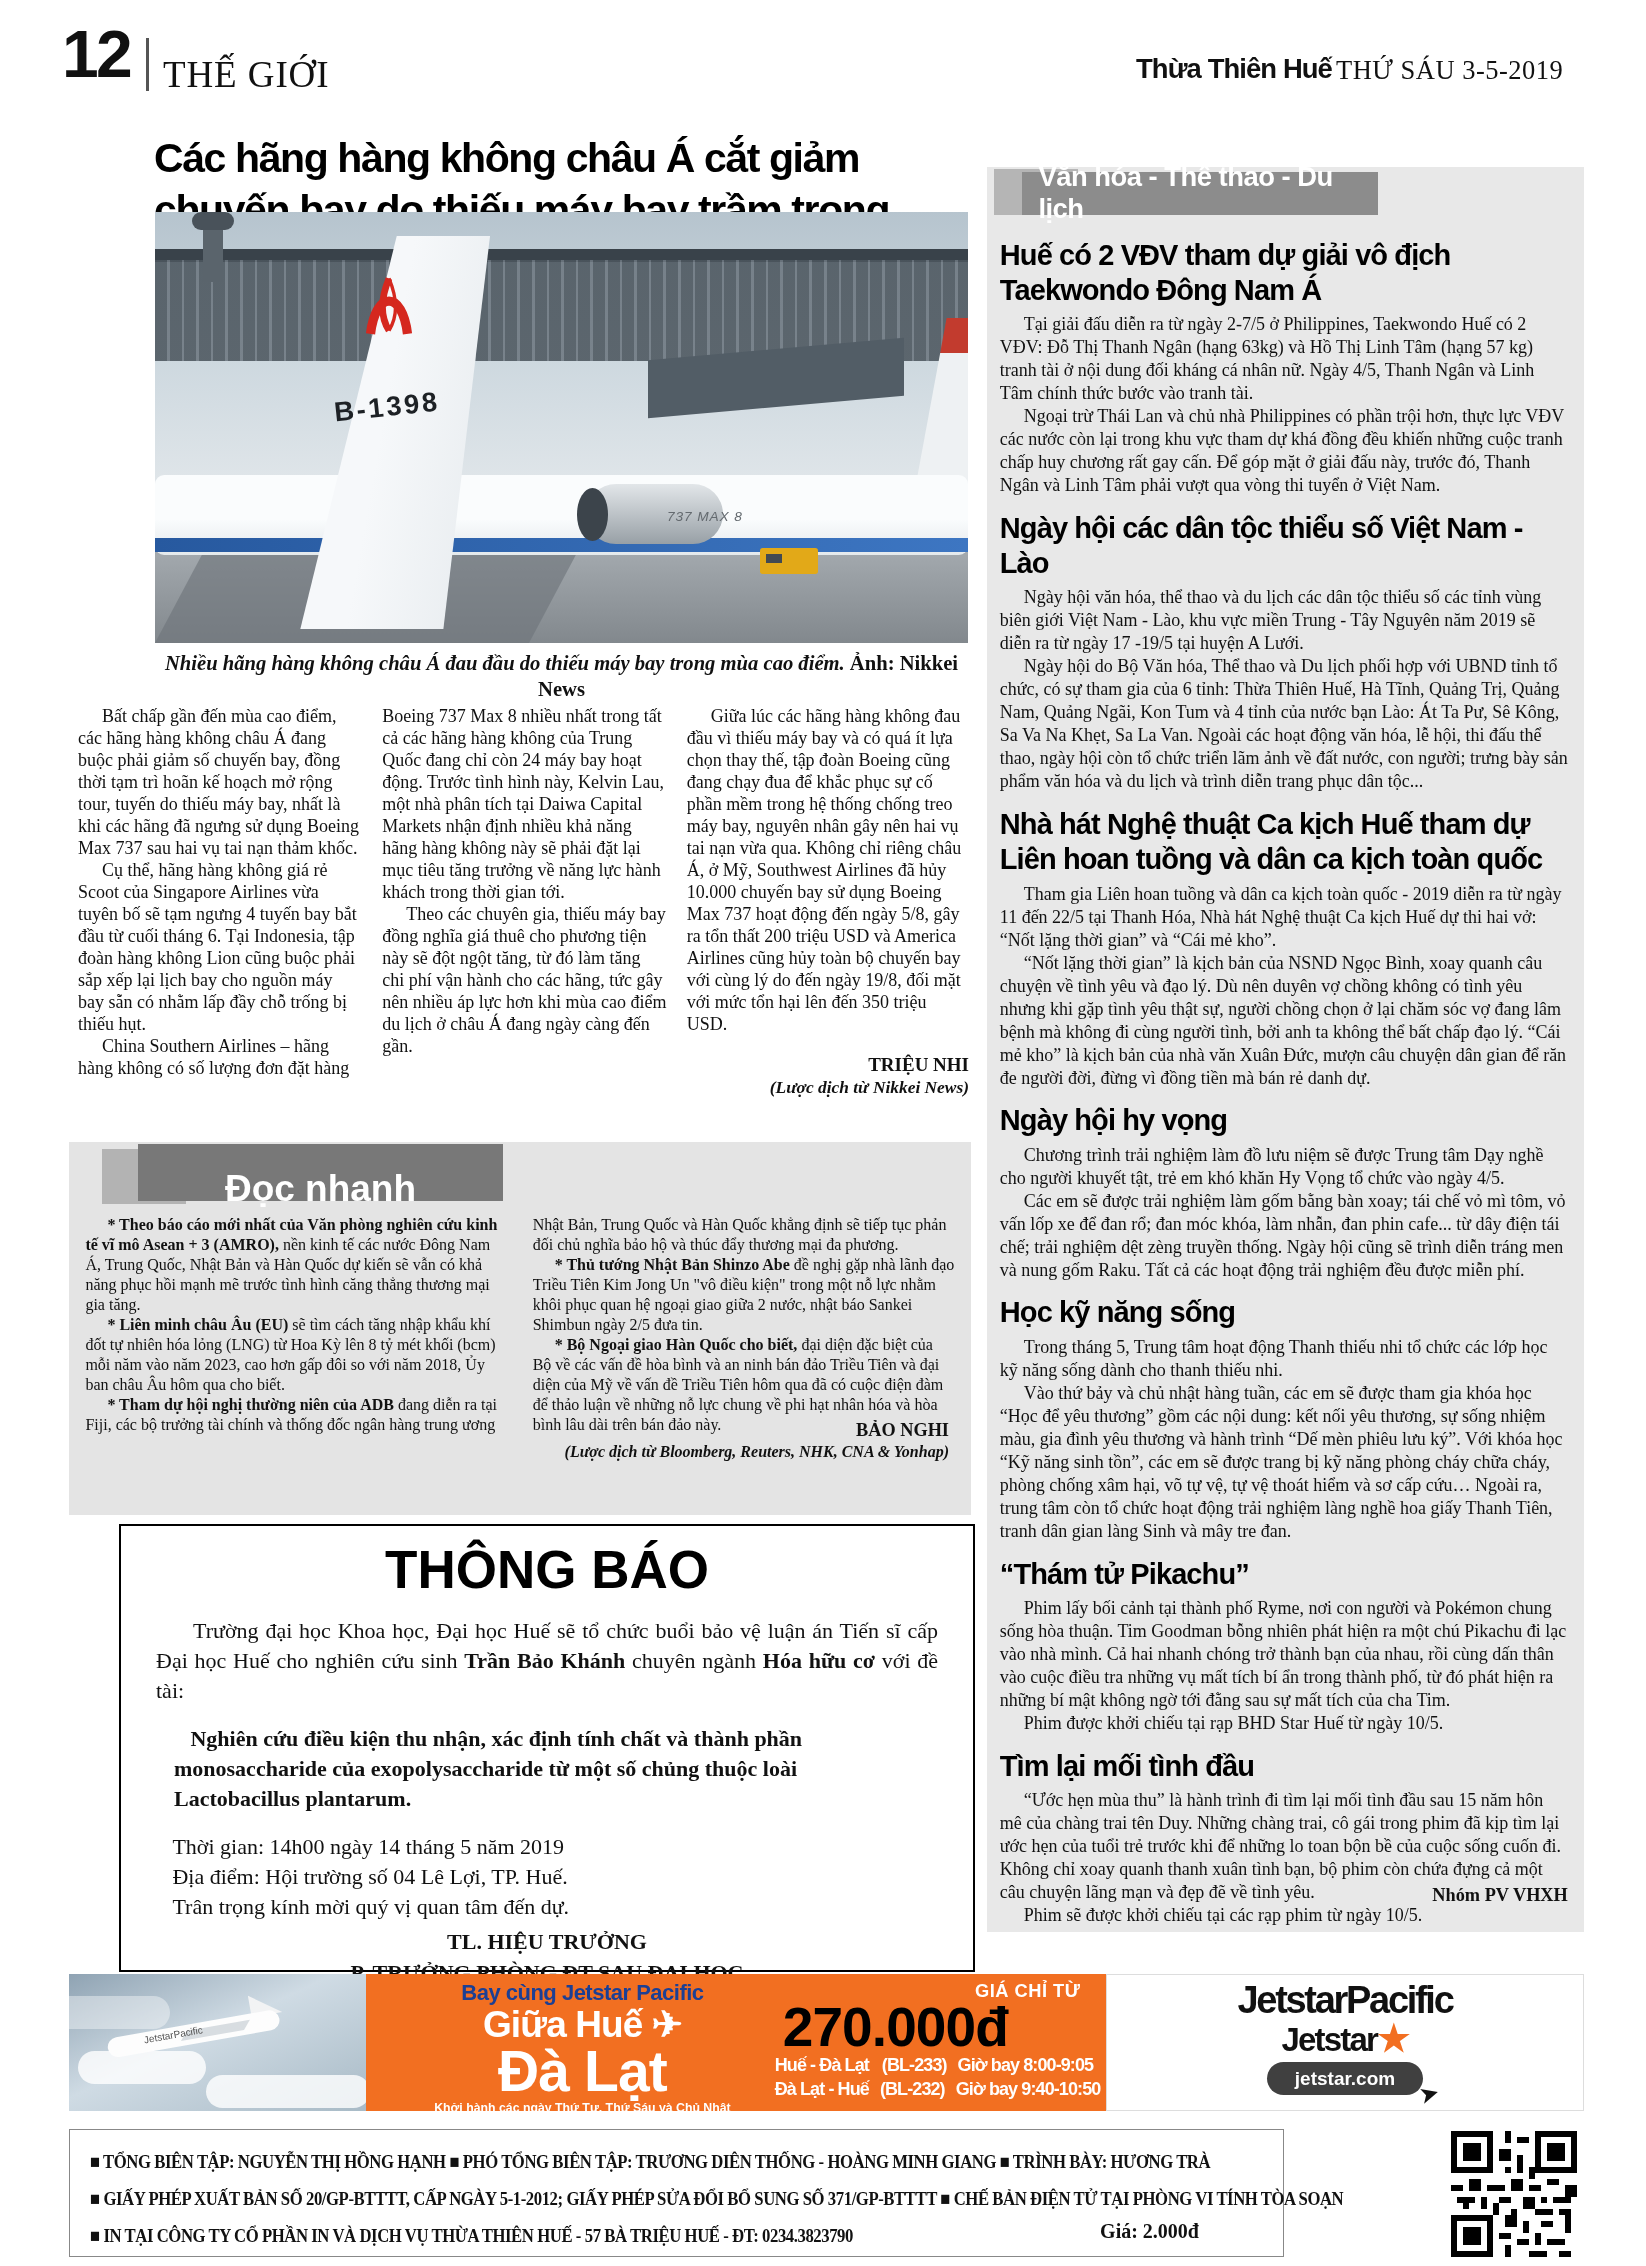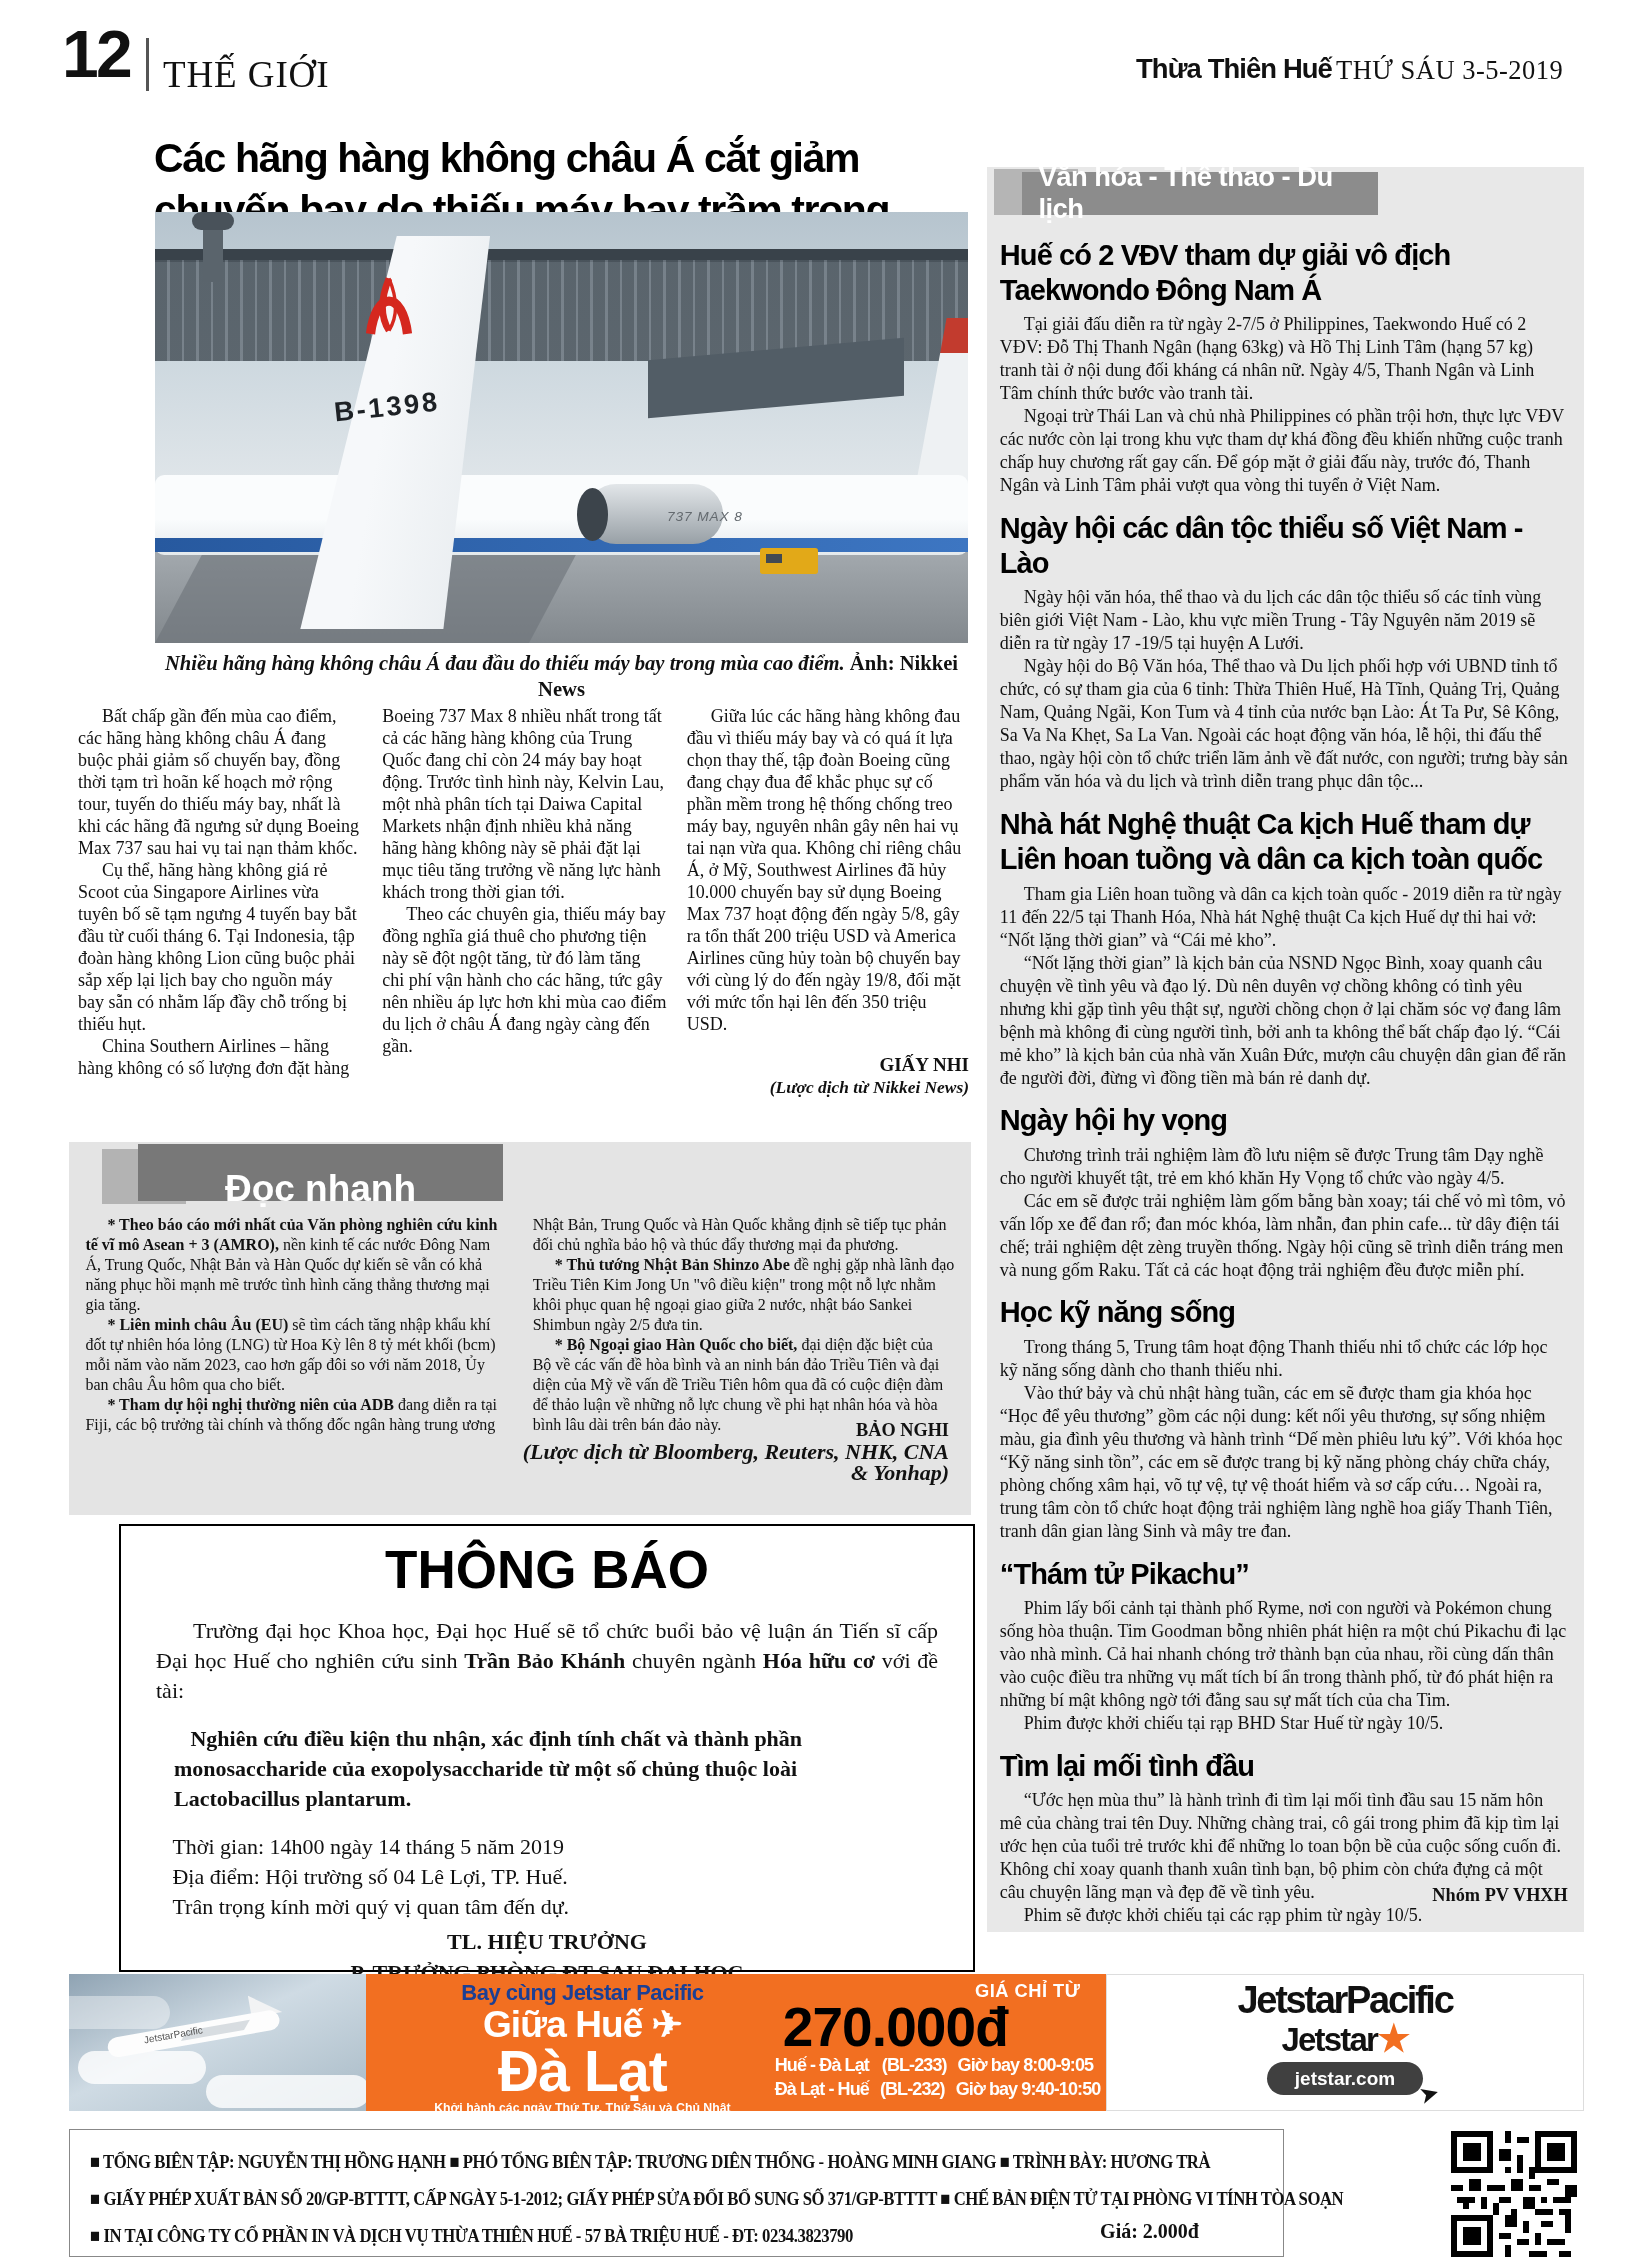--- a/index.html
+++ b/index.html
@@ -61,21 +61,21 @@
   .dn-box{left:69px;top:1142px;width:902px;height:373px;background:#e4e4e4;}
   .dn-sq{position:absolute;left:33px;top:7.3px;width:84px;height:55px;background:#b3b3b3;}
   .dn-bar{position:absolute;left:69px;top:1.8px;width:365px;height:57px;background:#787878;
           display:flex;align-items:center;justify-content:center;}
   .dn-bar span{color:#ffffff;font-size:37px;letter-spacing:0;margin-top:33px;}
   .dn-cols{position:absolute;left:16.4px;top:73px;width:869px;column-count:2;column-gap:25.6px;
            font-size:16px;line-height:20px;}
   .dn-cols .bpara{text-indent:22px;}
   .dn-byline{position:absolute;right:22px;top:278px;width:429px;text-align:right;background:transparent;}
   .dn-byline .by-name{font-size:18.3px;}
-  .dn-byline .by-src{font-size:22px;line-height:21px;font-family:Liberation Serif, serif;}
+  .dn-byline .by-src{font-size:16px;line-height:21px;font-family:Liberation Serif, serif;}
 
   
   .tb-box{left:119px;top:1524px;width:856px;height:448px;border:2.7px solid #000;background:#fff;box-sizing:border-box;
           padding:9.1px 35px 0 35px;}
   .tb-title{text-align:center;font-size:53px;letter-spacing:0px;margin:3.7px 0 16.4px 0;color:#000;}
   .tb-p{font-size:22px;line-height:30px;margin:0;text-indent:37px;text-align:justify;}
   .tb-topic{font-weight:700;font-size:22px;line-height:30px;margin:18px;text-indent:16.4px;}
   .tb-line{font-size:22px;line-height:30px;margin:0;padding-left:16.4px;}
   .tb-sign{text-align:center;font-weight:700;font-size:22px;line-height:31px;margin-top:3.7px;}
 
@@ -174,21 +174,21 @@
 
   <div class="abs main-cols">
       <p class="bpara">Bất chấp gần đến mùa cao điểm, các hãng hàng không châu Á đang buộc phải giảm số chuyến bay, đồng thời tạm trì hoãn kế hoạch mở rộng tour, tuyến do thiếu máy bay, nhất là khi các hãng đã ngưng sử dụng Boeing Max 737 sau hai vụ tai nạn thảm khốc.</p>
       <p class="bpara">Cụ thể, hãng hàng không giá rẻ Scoot của Singapore Airlines vừa tuyên bố sẽ tạm ngưng 4 tuyến bay bắt đầu từ cuối tháng 6. Tại Indonesia, tập đoàn hàng không Lion cũng buộc phải sắp xếp lại lịch bay cho nguồn máy bay sẵn có nhằm lấp đầy chỗ trống bị thiếu hụt.</p>
       <p class="bpara">China Southern Airlines – hãng hàng không có số lượng đơn đặt hàng Boeing 737 Max 8 nhiều nhất trong tất cả các hãng hàng không của Trung Quốc đang chỉ còn 24 máy bay hoạt động. Trước tình hình này, Kelvin Lau, một nhà phân tích tại Daiwa Capital Markets nhận định nhiều khả năng hãng hàng không này sẽ phải đặt lại mục tiêu tăng trưởng về năng lực hành khách trong thời gian tới.</p>
       <p class="bpara">Theo các chuyên gia, thiếu máy bay đồng nghĩa giá thuê cho phương tiện này sẽ đột ngột tăng, từ đó làm tăng chi phí vận hành cho các hãng, tức gây nên nhiều áp lực hơn khi mùa cao điểm du lịch ở châu Á đang ngày càng đến gần.</p>
       <p class="bpara">Giữa lúc các hãng hàng không đau đầu vì thiếu máy bay và có quá ít lựa chọn thay thế, tập đoàn Boeing cũng đang chạy đua để khắc phục sự cố phần mềm trong hệ thống chống treo máy bay, nguyên nhân gây nên hai vụ tai nạn vừa qua. Không chỉ riêng châu Á, ở Mỹ, Southwest Airlines đã hủy 10.000 chuyến bay sử dụng Boeing Max 737 hoạt động đến ngày 5/8, gây ra tổn thất 200 triệu USD và America Airlines cũng hủy toàn bộ chuyến bay với cùng lý do đến ngày 19/8, đối mặt với mức tổn hại lên đến 350 triệu USD.</p>
     </div>
 
   <div class="abs main-byline">
-    <div class="by-name">GIẤY NHI</div>
+    <div class="by-name">TRIỆU NHI</div>
     <div class="by-src">(Lược dịch từ Nikkei News)</div>
   </div>
 
   <div class="abs dn-box">
     <div class="dn-sq"></div>
     <div class="dn-bar">
       <span class="cond">Đọc nhanh</span>
     </div>
     <div class="dn-cols">
         <p class="bpara"><b>* Theo báo cáo mới nhất của Văn phòng nghiên cứu kinh tế vĩ mô Asean + 3 (AMRO), </b>nền kinh tế các nước Đông Nam Á, Trung Quốc, Nhật Bản và Hàn Quốc dự kiến sẽ vẫn có khả năng phục hồi mạnh mẽ trước tình hình căng thẳng thương mại gia tăng.</p>

